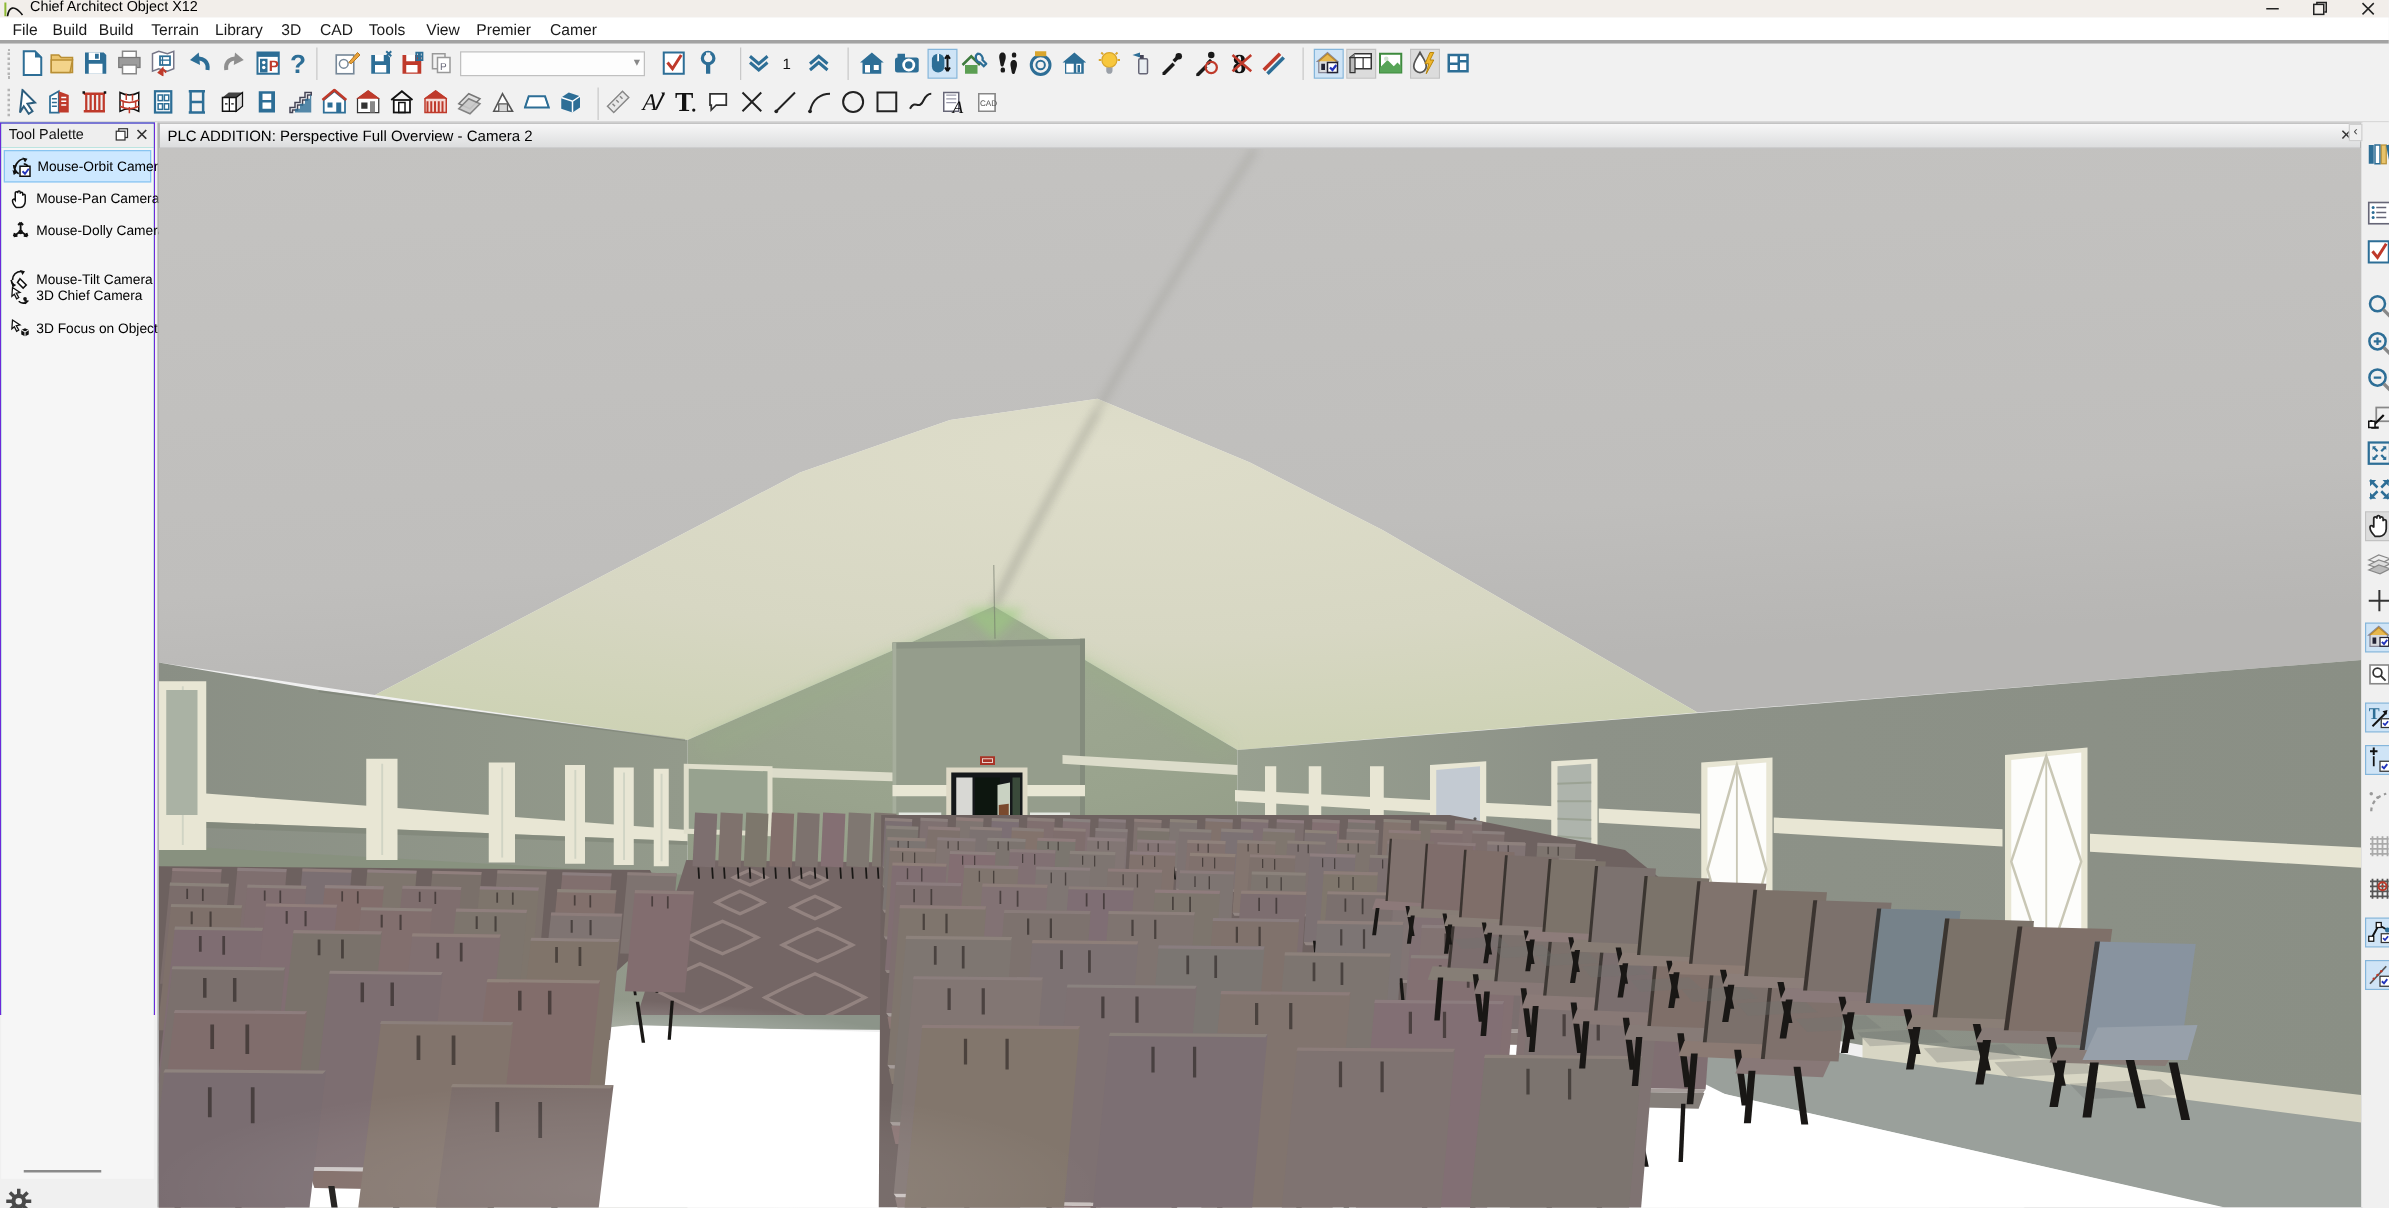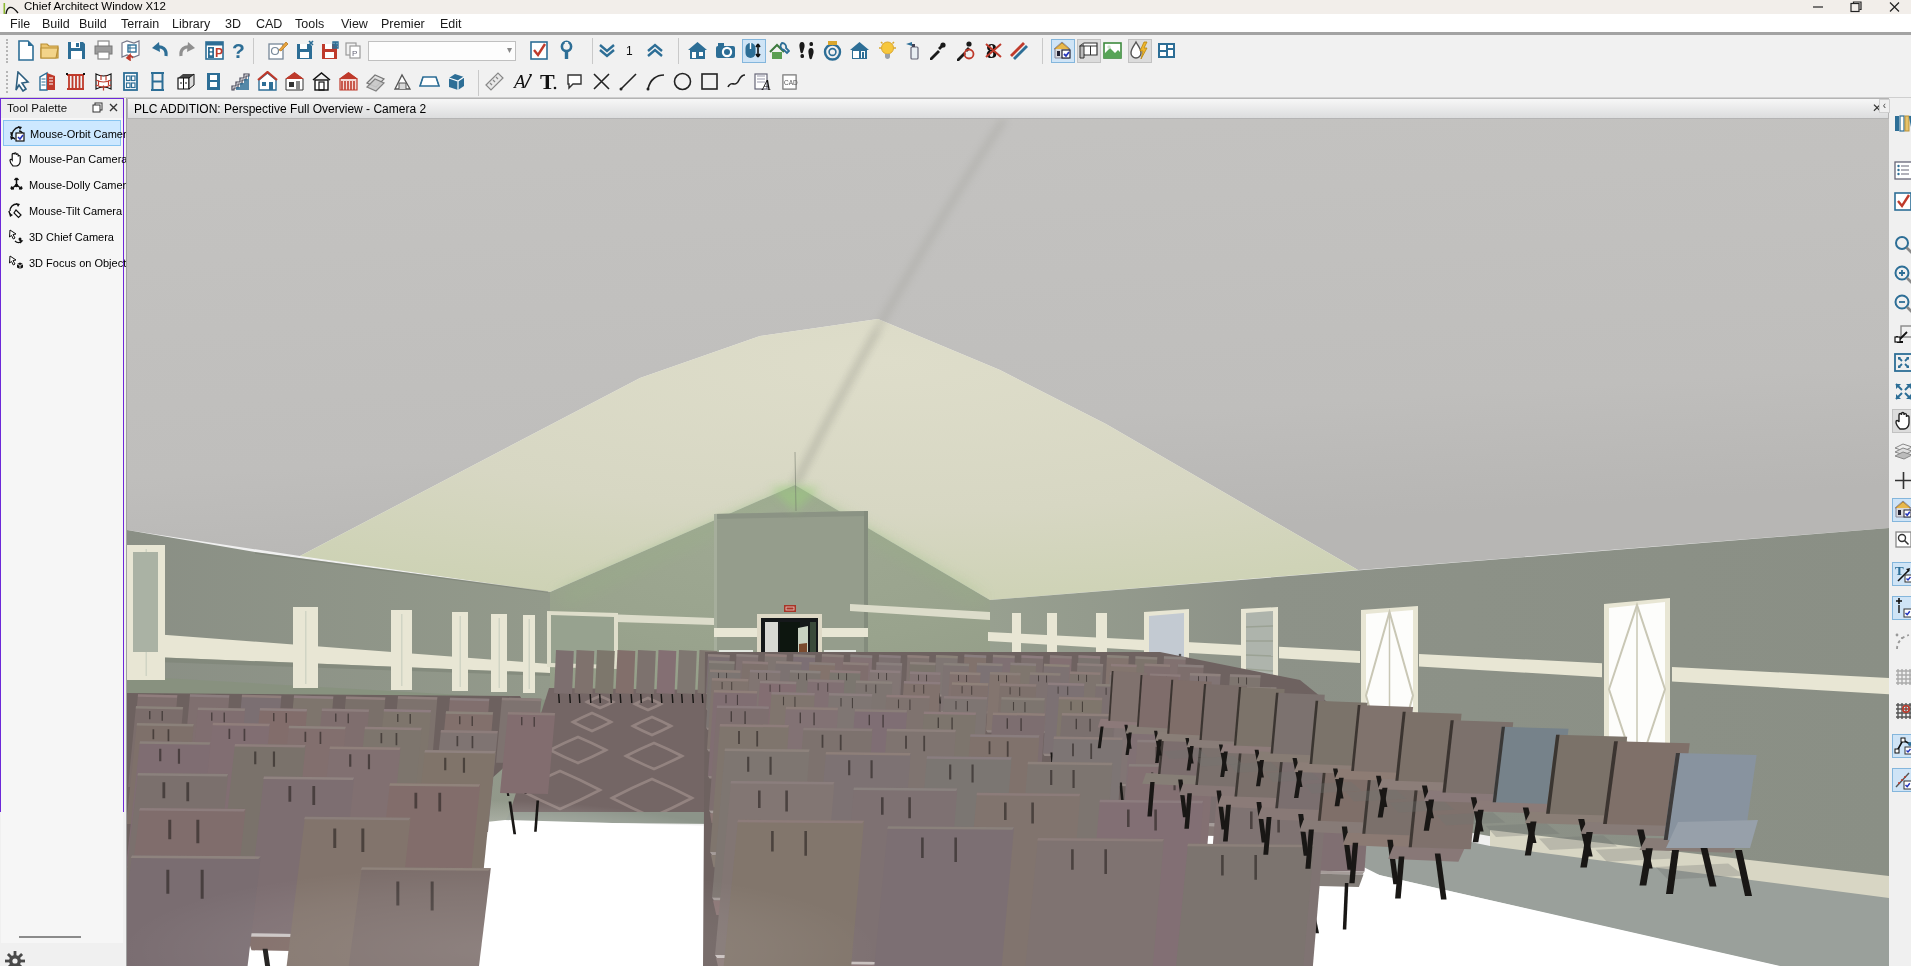--- a/index.html
+++ b/index.html
@@ -49,21 +49,21 @@
 .ric.prs { background:#dcdcdc; outline:1px solid #c2c2c2; }
 .rscroll { position:absolute; left:-10px; top:1px; width:11px; height:14px; font-size:10px;
   color:#444; background:#f0f0f0; border:1px solid #cfcfcf; line-height:12px; text-align:center; }
 </style></head>
 <body>
 <div class="titlebar">
   <span class="logo"><svg width="17" height="13" viewBox="0 0 17 13">
         <rect x="0.5" y="1" width="1.6" height="11" fill="#8cb832"></rect>
         <path d="M3 12C4 5 8 2 15 11" stroke="#111" stroke-width="1.3" fill="none"></path>
       </svg></span>
-  <span class="ttl">Chief Architect Window X12</span>
+  <span class="ttl">Chief Architect Object X12</span>
   <svg class="winbtn" style="right:78px" width="30" height="14">
       <line x1="10" y1="7" x2="20" y2="7" stroke="#222" stroke-width="1.2"></line>
     </svg>
   <svg class="winbtn" style="right:40px" width="30" height="14">
       <rect x="10" y="3.5" width="8" height="8" fill="none" stroke="#222" stroke-width="1.2"></rect>
       <path d="M12.5 3.5V2h7.5v7.5h-1.5" fill="none" stroke="#222" stroke-width="1.2"></path>
     </svg>
   <svg class="winbtn" style="right:2px" width="30" height="14">
       <path d="M11 2.5l9 9M20 2.5l-9 9" stroke="#222" stroke-width="1.2"></path>
     </svg>
@@ -72,21 +72,21 @@
     <span style="left:10px">File</span>
     <span style="left:42px">Build</span>
     <span style="left:79px">Build</span>
     <span style="left:121px">Terrain</span>
     <span style="left:172px">Library</span>
     <span style="left:225px">3D</span>
     <span style="left:256px">CAD</span>
     <span style="left:295px">Tools</span>
     <span style="left:341px">View</span>
     <span style="left:381px">Premier</span>
-    <span style="left:440px">Edit</span>
+    <span style="left:440px">Camer</span>
   </div>
 <div class="tb1">
     <div class="ic" style="left:15px;top:5px"><svg class="" width="21" height="21" viewBox="0 0 21 21">
         <path d="M4 1h9l5 5v14H4z" fill="#fff" stroke="#2d6e96" stroke-width="1.6"></path>
         <path d="M13 1l5 5h-5z" fill="#2d6e96"></path>
       </svg></div>
 <div class="ic" style="left:39px;top:5px"><svg class="" width="21" height="21" viewBox="0 0 21 21">
         <path d="M2 4h6l2 2h9v12H2z" fill="#ecc56f" stroke="#b98f35" stroke-width="1.2"></path>
         <path d="M2 8h17l-2 10H2z" fill="#f3d48a" stroke="#b98f35" stroke-width="1.2"></path>
       </svg></div>
@@ -428,21 +428,21 @@
             </svg></span>
           <span class="plab">Mouse-Pan Camera</span>
         </div>
 <div style="top:54px" class="prow">
           <span class="pic"><svg width="17" height="17" viewBox="0 0 17 17">
               <path d="M8.5 9V2M8.5 2l-2 2M8.5 2l2 2M8.5 9L3 13M3 13l3-.3M3 13l.8-2.6M8.5 9l5.5 4M14 13l-3-.3M14 13l-.8-2.6" stroke="#111" stroke-width="1.5" fill="none"></path>
               <circle cx="8.5" cy="9.5" r="1.8" fill="#111"></circle>
             </svg></span>
           <span class="plab">Mouse-Dolly Camera</span>
         </div>
-<div style="top:80px" class="prow">
+<div style="top:93px" class="prow">
           <span class="pic"><svg width="17" height="17" viewBox="0 0 17 17">
               <path d="M2 9c0-4 3-7 7-7M3 13c-1-1-2-2.5-2-4" stroke="#111" stroke-width="1.4" fill="none"></path>
               <path d="M8 1l4 1-2 3zM1 11l1 4 3-2z" fill="#111"></path>
               <path d="M8 8l5 5-2.5 2.5L6 11z" fill="#fff" stroke="#111" stroke-width="1.2"></path>
             </svg></span>
           <span class="plab">Mouse-Tilt Camera</span>
         </div>
 <div style="top:106px" class="prow">
           <span class="pic"><svg width="17" height="17" viewBox="0 0 17 17">
               <path d="M2 2l6 4-3 .5 2 3.5-1.7 1L3.5 7.4 1.5 9z" fill="#fff" stroke="#111" stroke-width="1"></path>

